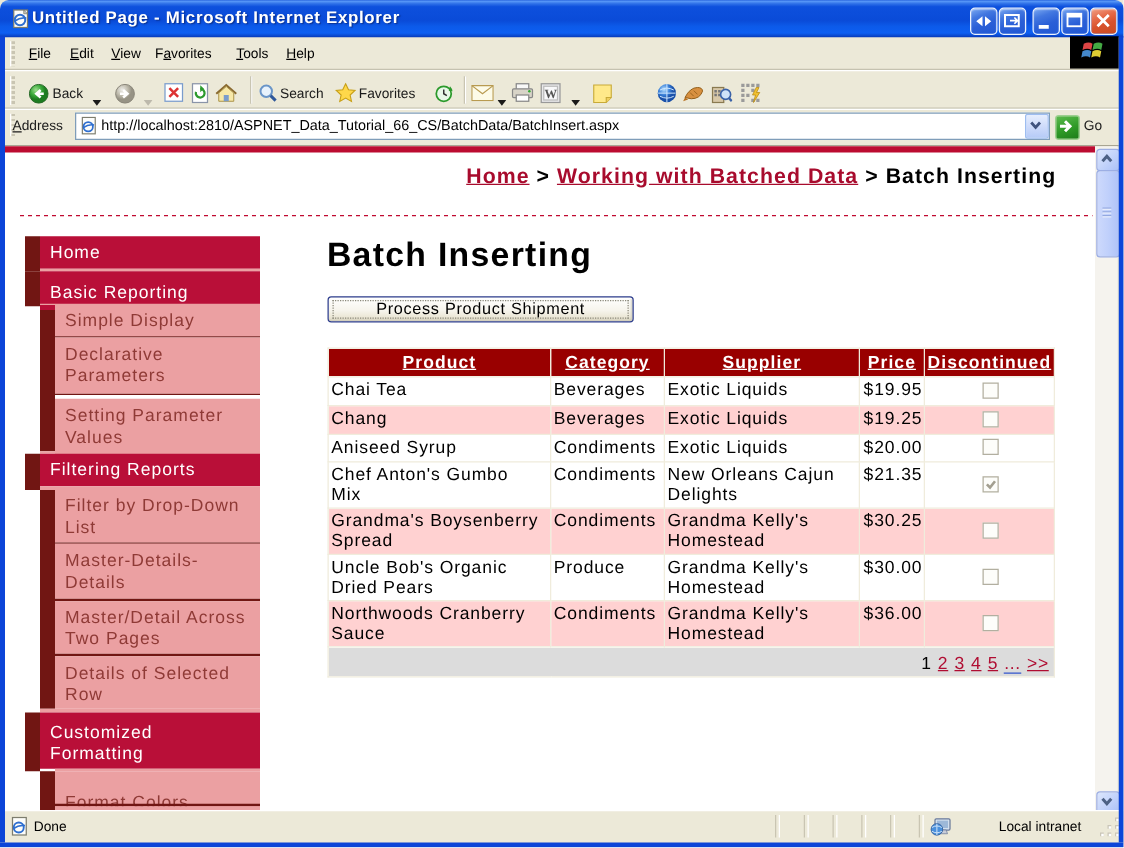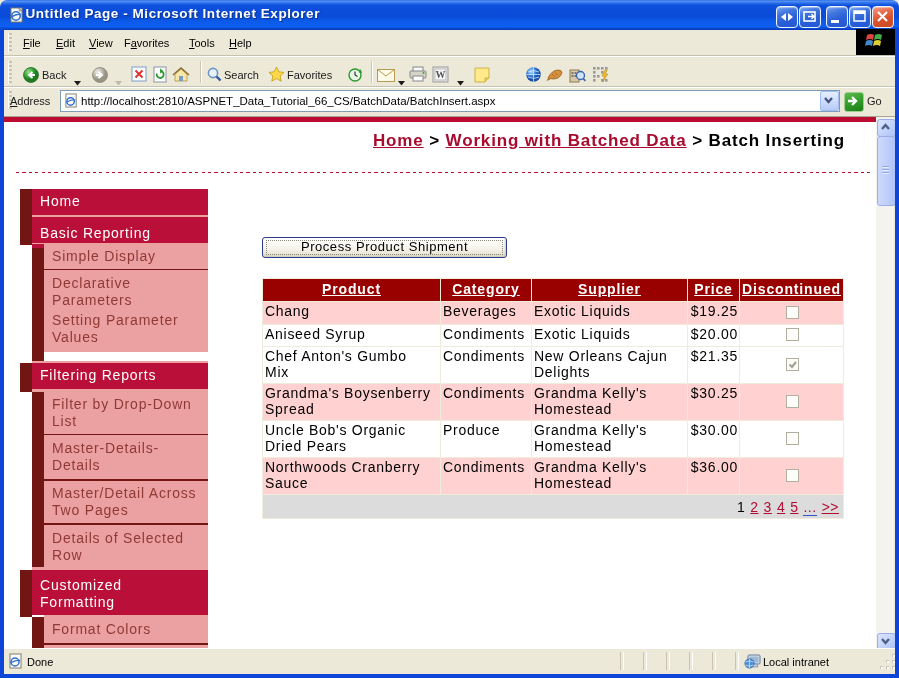--- a/index.html
+++ b/index.html
@@ -71,21 +71,21 @@
 
 #sbar{left:876px;top:117px;width:18px;height:531px;background:#f5f3ee}
 .sbtn{left:877px;width:17px;height:16px;border-radius:3px;border:1px solid #9caee4;
  background:linear-gradient(135deg,#dce6fc 0%,#c4d4fb 50%,#abc1f7 100%)}
 #sthumb{left:877px;top:19px;width:17px;height:69px;border-radius:3px;border:1px solid #9caee4;
  background:linear-gradient(90deg,#cdd9fc 0%,#c0d0fb 50%,#b0c3f8 100%)}
 
 #status{left:0px;top:648px;width:899px;height:26px;background:#ece9d8;border-top:1px solid #fff}
 .sgroove{top:652px;width:2px;height:18px;border-left:1px solid #c9c5b2;border-right:1px solid #fff}
 #stext{left:27px;top:656px;font-size:11px}
-#sintra{left:763px;top:656px;font-size:11px}
+#sintra{left:799px;top:656px;font-size:11px}
 </style></head><body>
 <div id="w">
 
 <div class="abs" id="titlebar"></div>
 <div class="abs" id="tbicon">
 <svg width="16" height="17" viewBox="0 0 16 17">
         <rect x="2" y="1" width="11" height="14" fill="#fdfdfa" stroke="#7d7d6e"></rect>
         <path d="M10 1 l3 3 h-3 z" fill="#c8c8c0" stroke="#7d7d6e" stroke-width=".6"></path>
         <circle cx="7" cy="9" r="4.2" fill="none" stroke="#2f6fd0" stroke-width="1.6"></circle>
         <path d="M2.5 10 q5 -3.5 9.5 -2.5" stroke="#2f6fd0" stroke-width="1.4" fill="none"></path>
@@ -304,21 +304,21 @@
         </div>
 <div class="abs nsepp" style="top:125.5px;height:1.5px"></div>
 <div class="abs nch" style="top:127px;height:20.5px;padding-top:4px">
           <div>Simple Display</div>
         </div>
 <div class="abs nsepd" style="top:151.5px;height:1.5px"></div>
 <div class="abs nch" style="top:153px;height:40px;padding-top:4.5px">
           <div>Declarative<br>Parameters</div>
         </div>
 <div class="abs nsepd" style="top:197.5px;height:1.5px"></div>
-<div class="abs nch" style="top:190px;height:40px;padding-top:4.5px">
+<div class="abs nch" style="top:202px;height:40px;padding-top:4.5px">
           <div>Setting Parameter<br>Values</div>
         </div>
 <div class="abs nsepp" style="top:243.5px;height:2px"></div>
 <div class="abs ntl" style="top:245.5px;height:22.5px;padding-top:4px">
           <div>Filtering Reports</div>
         </div>
 <div class="abs nsepp" style="top:272px;height:2.5px"></div>
 <div class="abs nch" style="top:274.5px;height:37.5px;padding-top:4.5px">
           <div>Filter by Drop-Down<br>List</div>
         </div>
@@ -332,43 +332,51 @@
         </div>
 <div class="abs nsepd" style="top:406px;height:2px"></div>
 <div class="abs nch" style="top:408px;height:37.5px;padding-top:4.5px">
           <div>Details of Selected<br>Row</div>
         </div>
 <div class="abs nsepp" style="top:450px;height:2.5px"></div>
 <div class="abs ntl" style="top:452.5px;height:38px;padding-top:7px">
           <div>Customized<br>Formatting</div>
         </div>
 <div class="abs nsepp" style="top:497.5px;height:2px;left:40px;width:164px"></div>
-<div class="abs nch" style="top:499.5px;height:22.5px;padding-top:4px">
+<div class="abs nch" style="top:499.5px;height:22.5px;padding-top:16px">
           <div>Format Colors</div>
         </div>
 <div class="abs nsepd" style="top:526px;height:2px"></div>
 <div class="abs nch" style="top:528px;height:3px"></div>
 </div>
+<div class="abs" id="h2">Batch Inserting</div>
 <div class="abs" id="btn">Process Product Shipment<div id="btnin"></div></div>
 <table class="abs" id="tbl">
 <colgroup>
           <col style="width:178px">
           <col style="width:91px">
           <col style="width:156px">
           <col style="width:52px">
           <col style="width:104px">
         </colgroup>
 <tbody>
           <tr style="height:23px">
             <th><span>Product</span></th>
             <th><span>Category</span></th>
             <th><span>Supplier</span></th>
             <th><span>Price</span></th>
             <th><span>Discontinued</span></th>
           </tr>
+<tr style="height:23px">
+            <td>Chai Tea</td>
+            <td>Beverages</td>
+            <td>Exotic Liquids</td>
+            <td class="pr">$19.95</td>
+            <td class="cb"><span class="cbx"></span></td>
+          </tr>
 <tr style="height:23px" class="pk">
             <td>Chang</td>
             <td>Beverages</td>
             <td>Exotic Liquids</td>
             <td class="pr">$19.25</td>
             <td class="cb"><span class="cbx"></span></td>
           </tr>
 <tr style="height:22px">
             <td>Aniseed Syrup</td>
             <td>Condiments</td>

